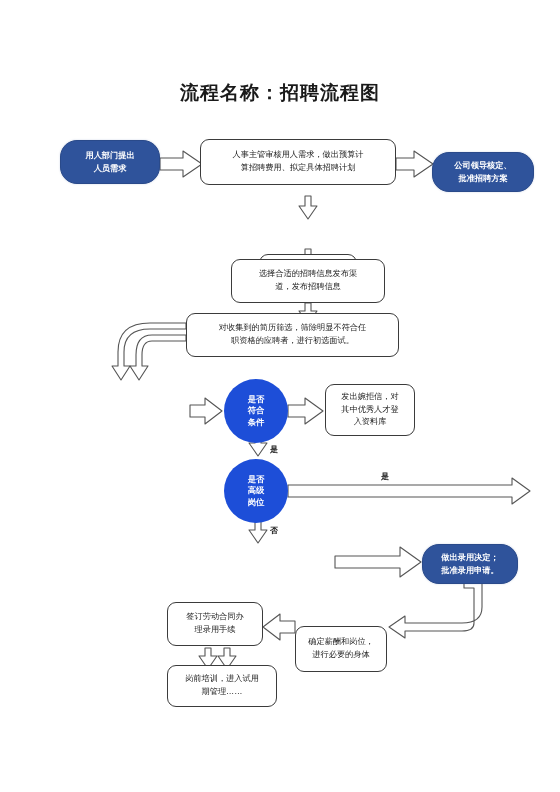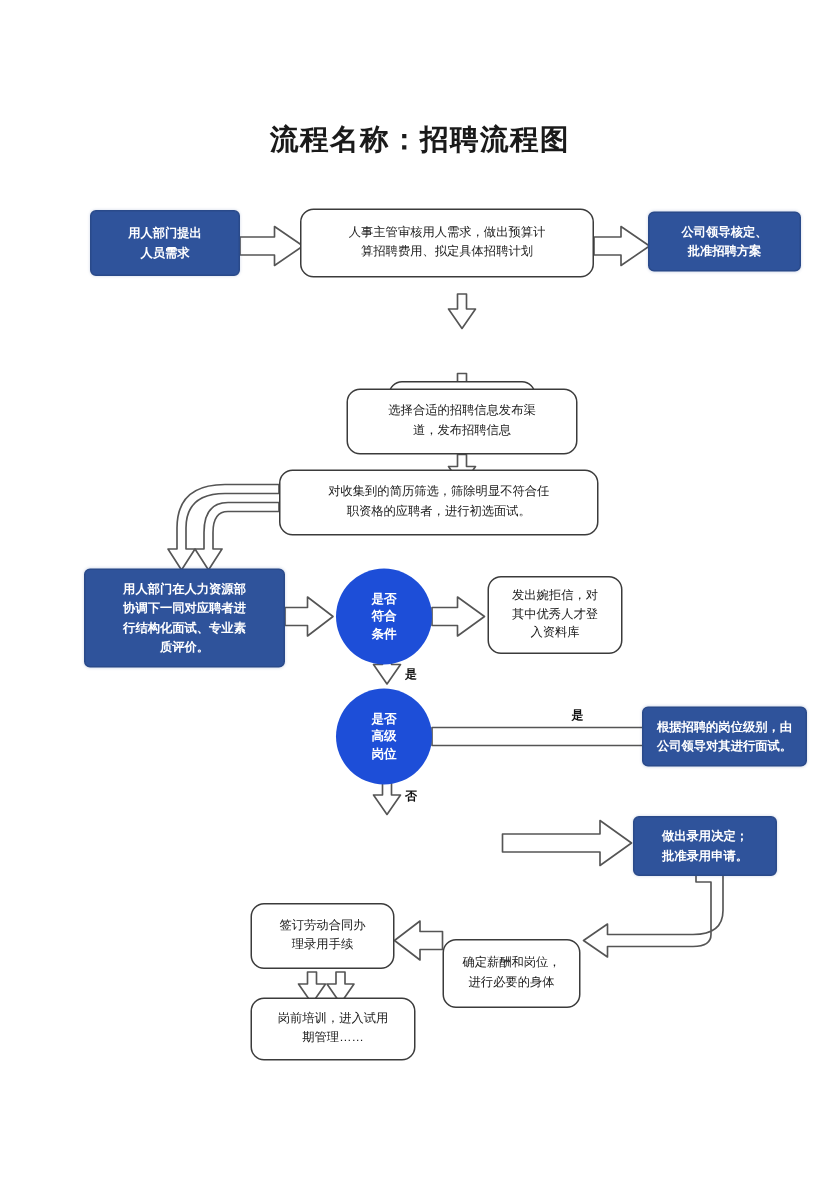--- a/index.html
+++ b/index.html
@@ -24,21 +24,21 @@
   }
   .node span{display:block;width:100%;}
 
   
   .box{
     background:#ffffff;border:1.1px solid #3b3b3b;border-radius:9px;
     color:#1a1a1a;font-size:8.2px;line-height:1.55;padding:3px 1px;
   }
   
   .blue{
-    background:#2f539b;border:1px solid #2a4a8a;border-radius:4px;
+    background:#2f539b;border:1px solid #2a4a8a;border-radius:17px;
     color:#ffffff;font-weight:bold;font-size:8.2px;line-height:1.6;
     padding:3px 5px;
     box-shadow:0 0 2px rgba(47,83,155,0.25);
   }
   
   .oval{
     background:#1d4ed8;border-radius:50%;
     color:#ffffff;font-weight:bold;font-size:8.4px;line-height:1.35;
   }
   .edge-label{
@@ -92,55 +92,49 @@
   </svg>
 
   <div class="node blue" style="left:60px;top:140px;width:100px;height:44px;">
     <span>用人部门提出<br>人员需求</span>
   </div>
 
   <div class="node box" style="left:200px;top:139px;width:196px;height:46px;">
     <span>人事主管审核用人需求，做出预算计<br>算招聘费用、拟定具体招聘计划</span>
   </div>
 
-  <div class="node blue" style="left:432px;top:141px;width:102px;height:40px;justify-content:center;">
+  <div class="node blue" style="left:432px;top:152px;width:102px;height:40px;justify-content:center;">
     <span>公司领导核定、<br>批准招聘方案</span>
   </div>
 
   <div class="node box" style="left:259px;top:206px;width:98px;height:44px;margin-top:48px;">
     <span>从财务部支取<br>招聘经费</span>
   </div>
 
   <div class="node box" style="left:231px;top:259px;width:154px;height:44px;">
     <span>选择合适的招聘信息发布渠<br>道，发布招聘信息</span>
   </div>
 
   <div class="node box" style="left:186px;top:313px;width:213px;height:44px;">
     <span>对收集到的简历筛选，筛除明显不符合任<br>职资格的应聘者，进行初选面试。</span>
   </div>
 
-  <div class="node blue" style="left:56px;top:379px;width:134px;height:66px;">
-    <span>用人部门在人力资源部<br>协调下一同对应聘者进<br>行结构化面试、专业素<br>质评价。</span>
-  </div>
 
   <div class="node oval" style="left:224px;top:379px;width:64px;height:64px;">
     <span>是否<br>符合<br>条件</span>
   </div>
 
   <div class="node box" style="left:325px;top:384px;width:90px;height:52px;">
     <span>发出婉拒信，对<br>其中优秀人才登<br>入资料库</span>
   </div>
 
   <div class="node oval" style="left:224px;top:459px;width:64px;height:64px;">
     <span>是否<br>高级<br>岗位</span>
   </div>
 
-  <div class="node blue" style="left:428px;top:471px;width:110px;height:40px;">
-    <span>根据招聘的岗位级别，由<br>公司领导对其进行面试。</span>
-  </div>
 
 
   <div class="node blue" style="left:422px;top:544px;width:96px;height:40px;">
     <span>做出录用决定；<br>批准录用申请。</span>
   </div>
 
   <div class="node box" style="left:295px;top:626px;width:92px;height:46px;">
     <span>确定薪酬和岗位，<br>进行必要的身体</span>
   </div>
 

